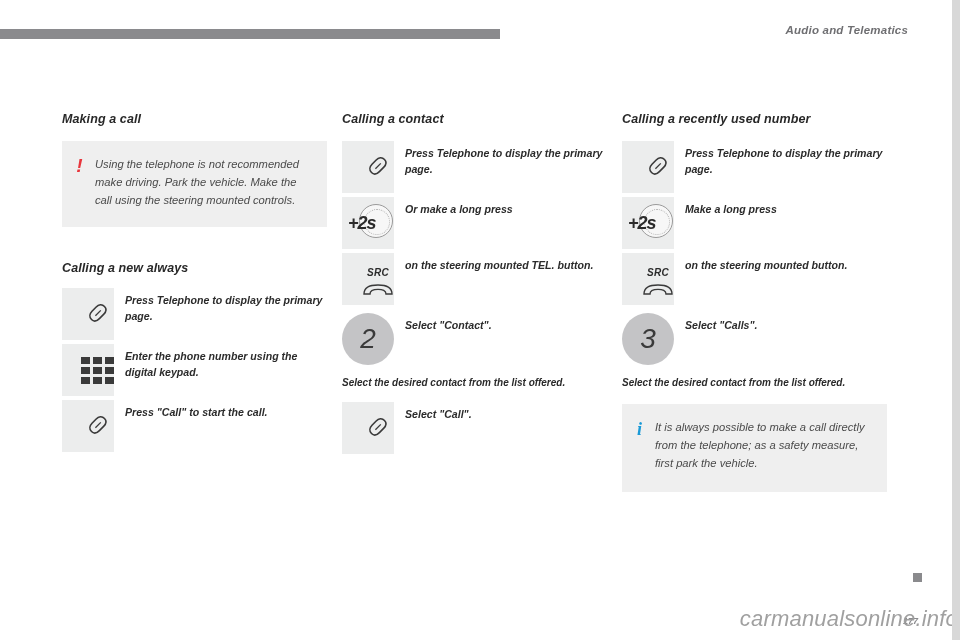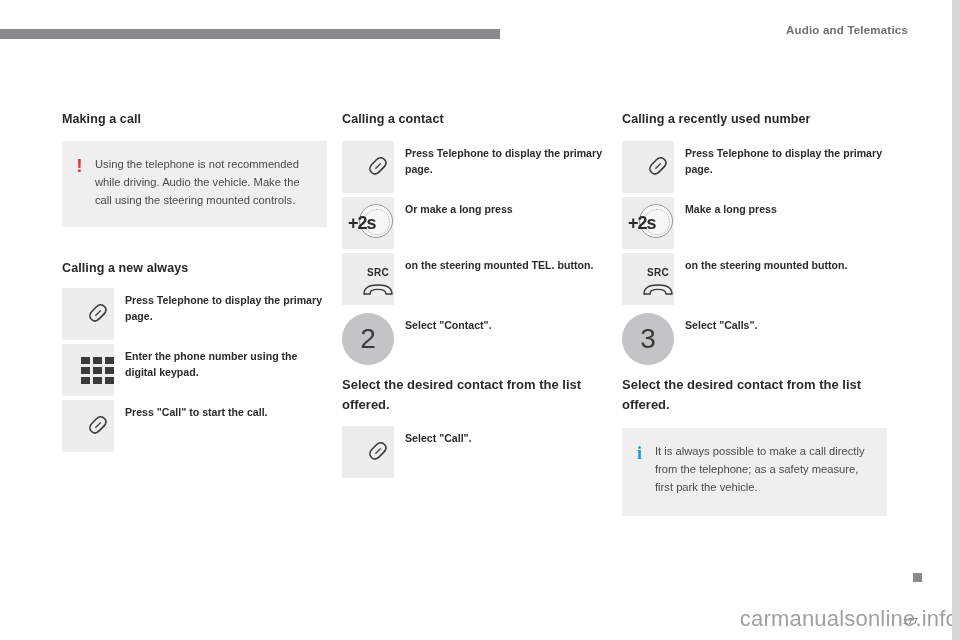--- a/index.html
+++ b/index.html
@@ -7,20 +7,21 @@
     margin: 0; padding: 0;
     width: 960px; height: 640px;
     background: #ffffff;
     font-family: "Liberation Sans", sans-serif;
     overflow: hidden;
   }
   #page {
     position: relative;
     width: 960px; height: 634px;
     background: #ffffff;
+    font-style: italic;
   }
 
   
   .header-bar {
     position: absolute;
     left: 0; top: 29px;
     width: 500px; height: 10px;
     background: #8a8a8d;
   }
   .header-title {
@@ -125,21 +126,21 @@
     align-items: center;
     justify-content: center;
     font-size: 28px;
     font-weight: normal;
     color: #3a3a3a;
     font-family: "Liberation Sans", sans-serif;
   }
 
   
   .para {
-    font-size: 13px;
+    font-size: 10px;
     font-weight: bold;
     color: #2b2b2b;
     line-height: 1.5;
     margin: 10px 0 12px 0;
   }
   .or-line {
     font-size: 10.6px;
     font-weight: bold;
     color: #2b2b2b;
     margin: 9px 0 9px 0;
@@ -213,21 +214,21 @@
 
   <div class="header-bar"></div>
   <div class="header-title">Audio and Telematics</div>
 
   <div class="col col-1">
 
     <h2 class="section-title">Making a call</h2>
 
     <div class="notice notice-warning">
       <span class="warn-icon">!</span>
-      <span class="notice-text">Using the telephone is not recommended while driving. Audio the vehicle. Make the call using the steering mounted controls.</span>
+      <span class="notice-text">Using the telephone is not recommended make driving. Park the vehicle. Make the call using the steering mounted controls.</span>
     </div>
 
     <h2 class="section-title tight">Calling a new always</h2>
 
     <div class="step">
       <span class="step-icon">
         <span class="icon-phone">
           <svg width="30" height="30" viewBox="0 0 30 30">
             <path d="M7.5 20.5 C5 18 5.6 14.6 8 12.2 L12.2 8 C14.6 5.6 18 5 20.5 7.5 C22.8 9.8 22 13 19.6 15.4 L15.4 19.6 C13 22 9.8 22.8 7.5 20.5 Z" fill="none" stroke="#3a3a3a" stroke-width="1.6"></path>
             <path d="M11.4 16.8 L16.8 11.4" fill="none" stroke="#3a3a3a" stroke-width="1.3"></path>

